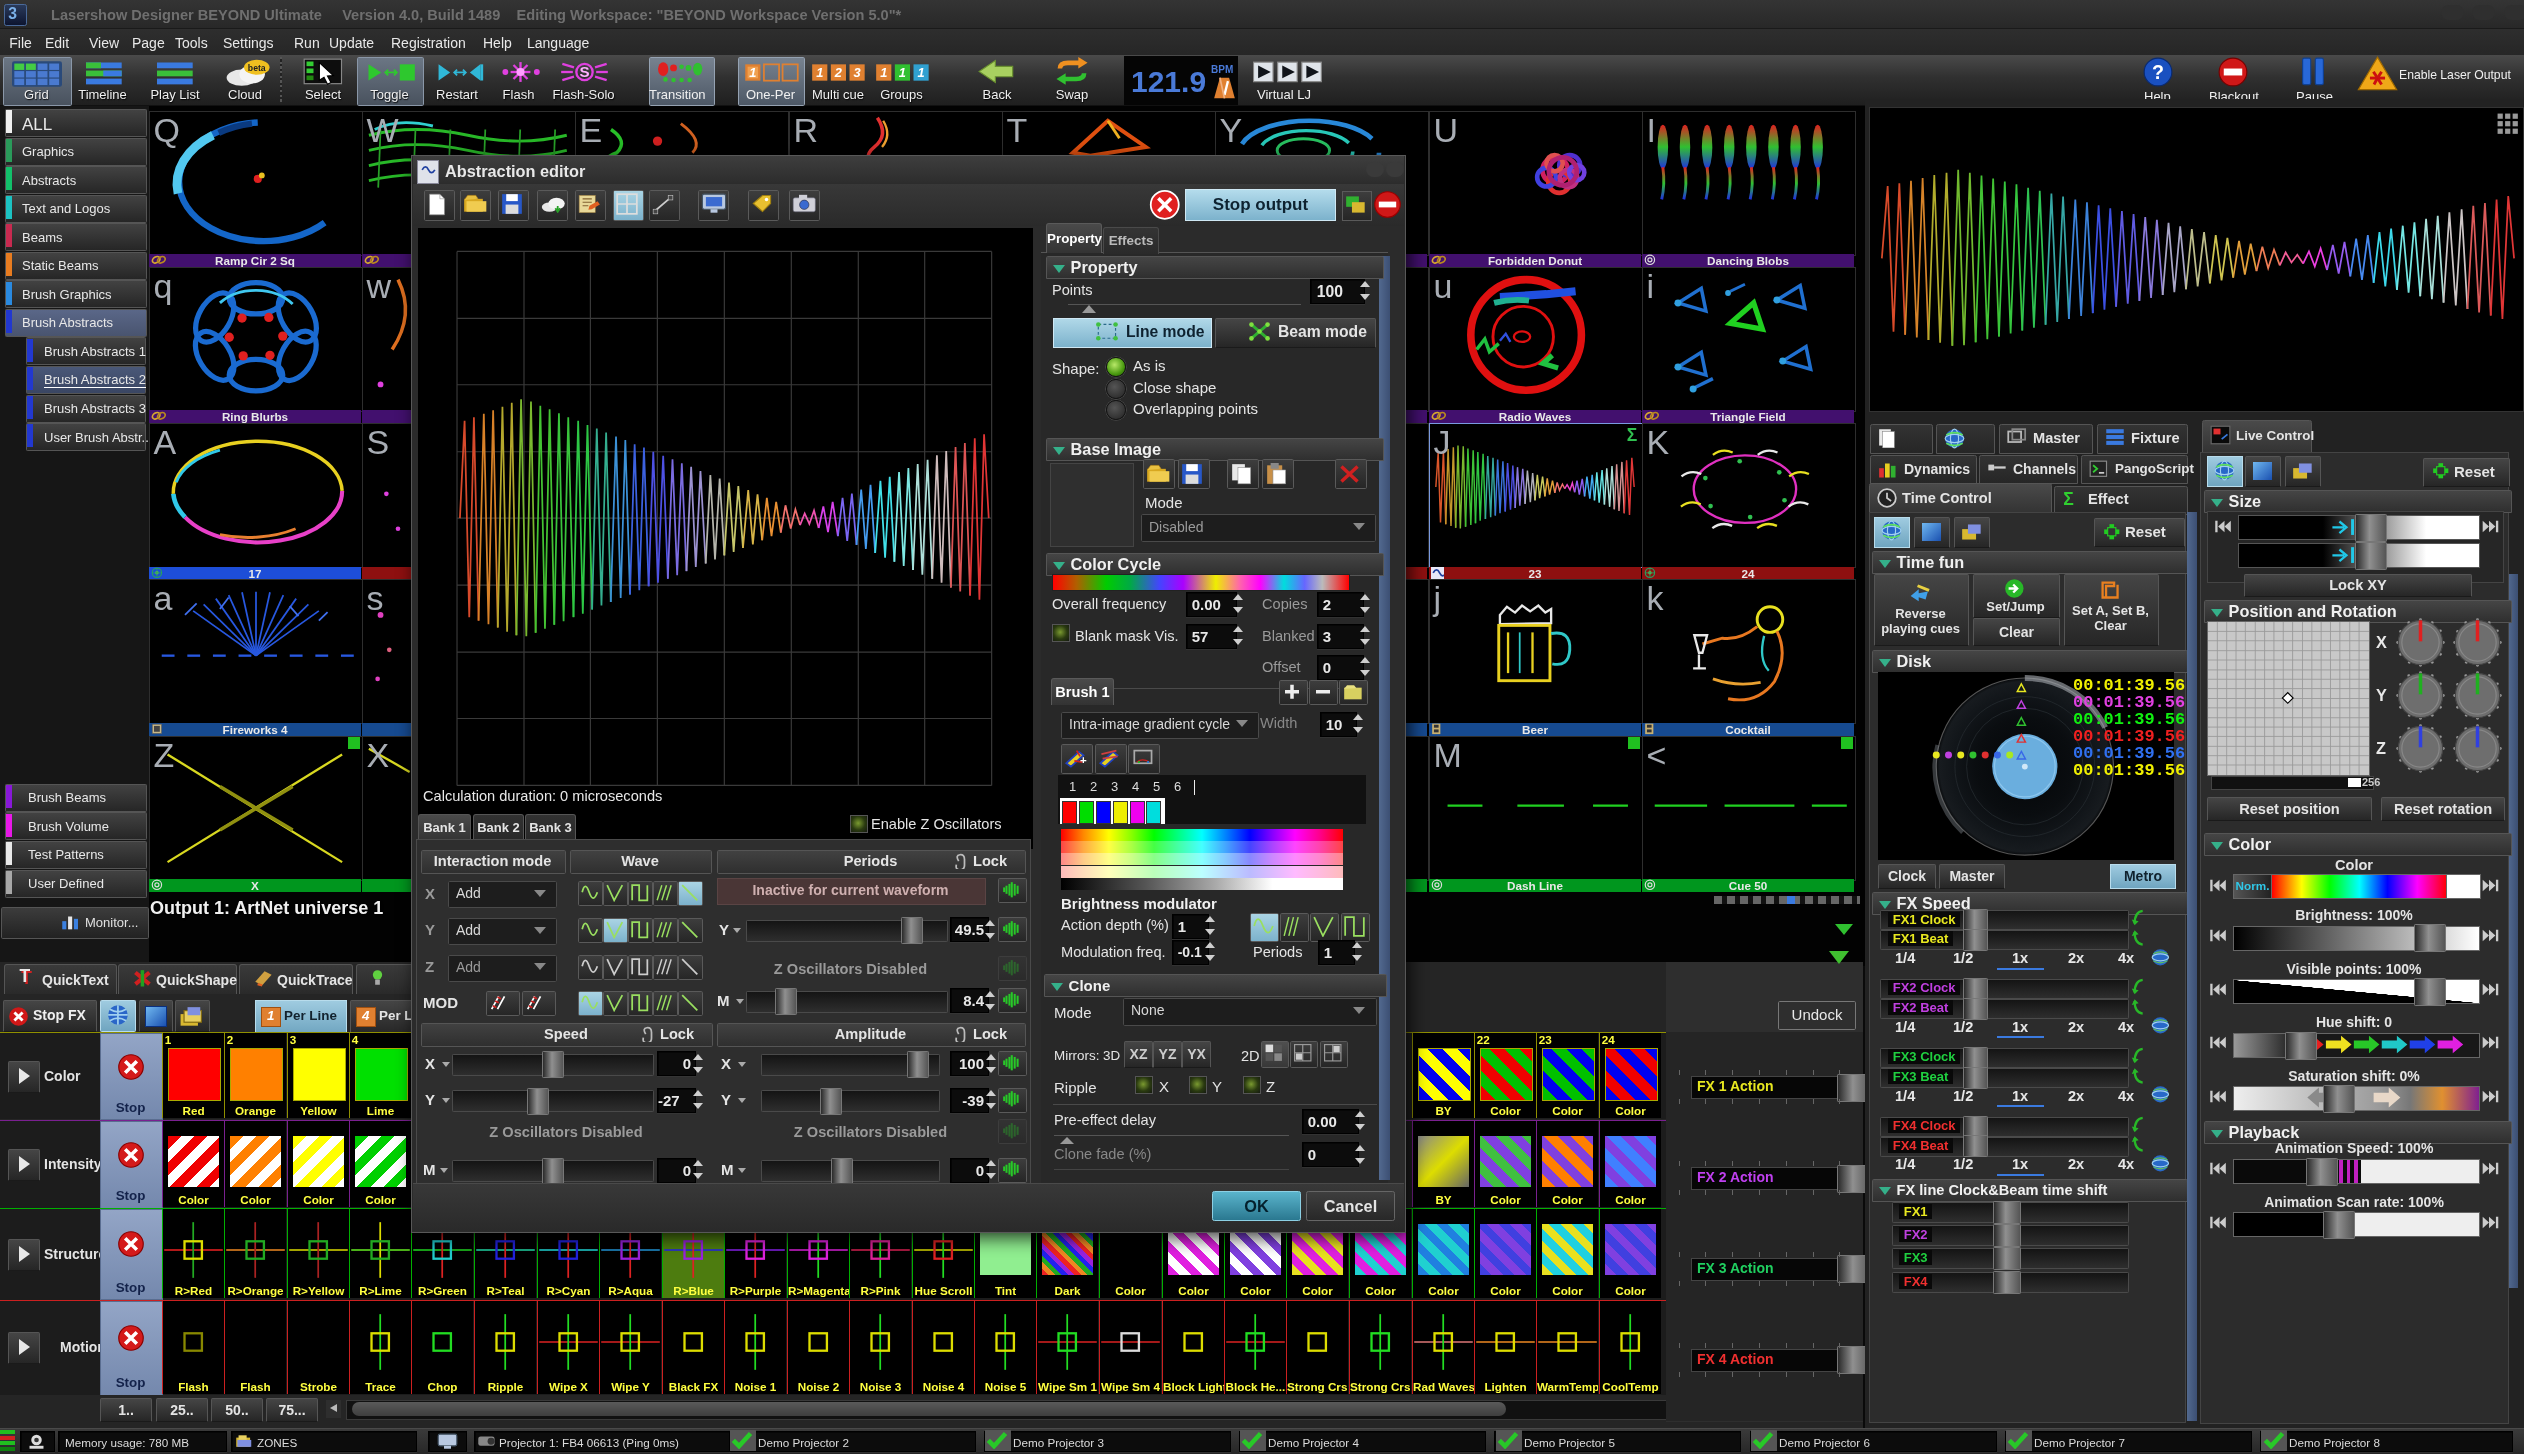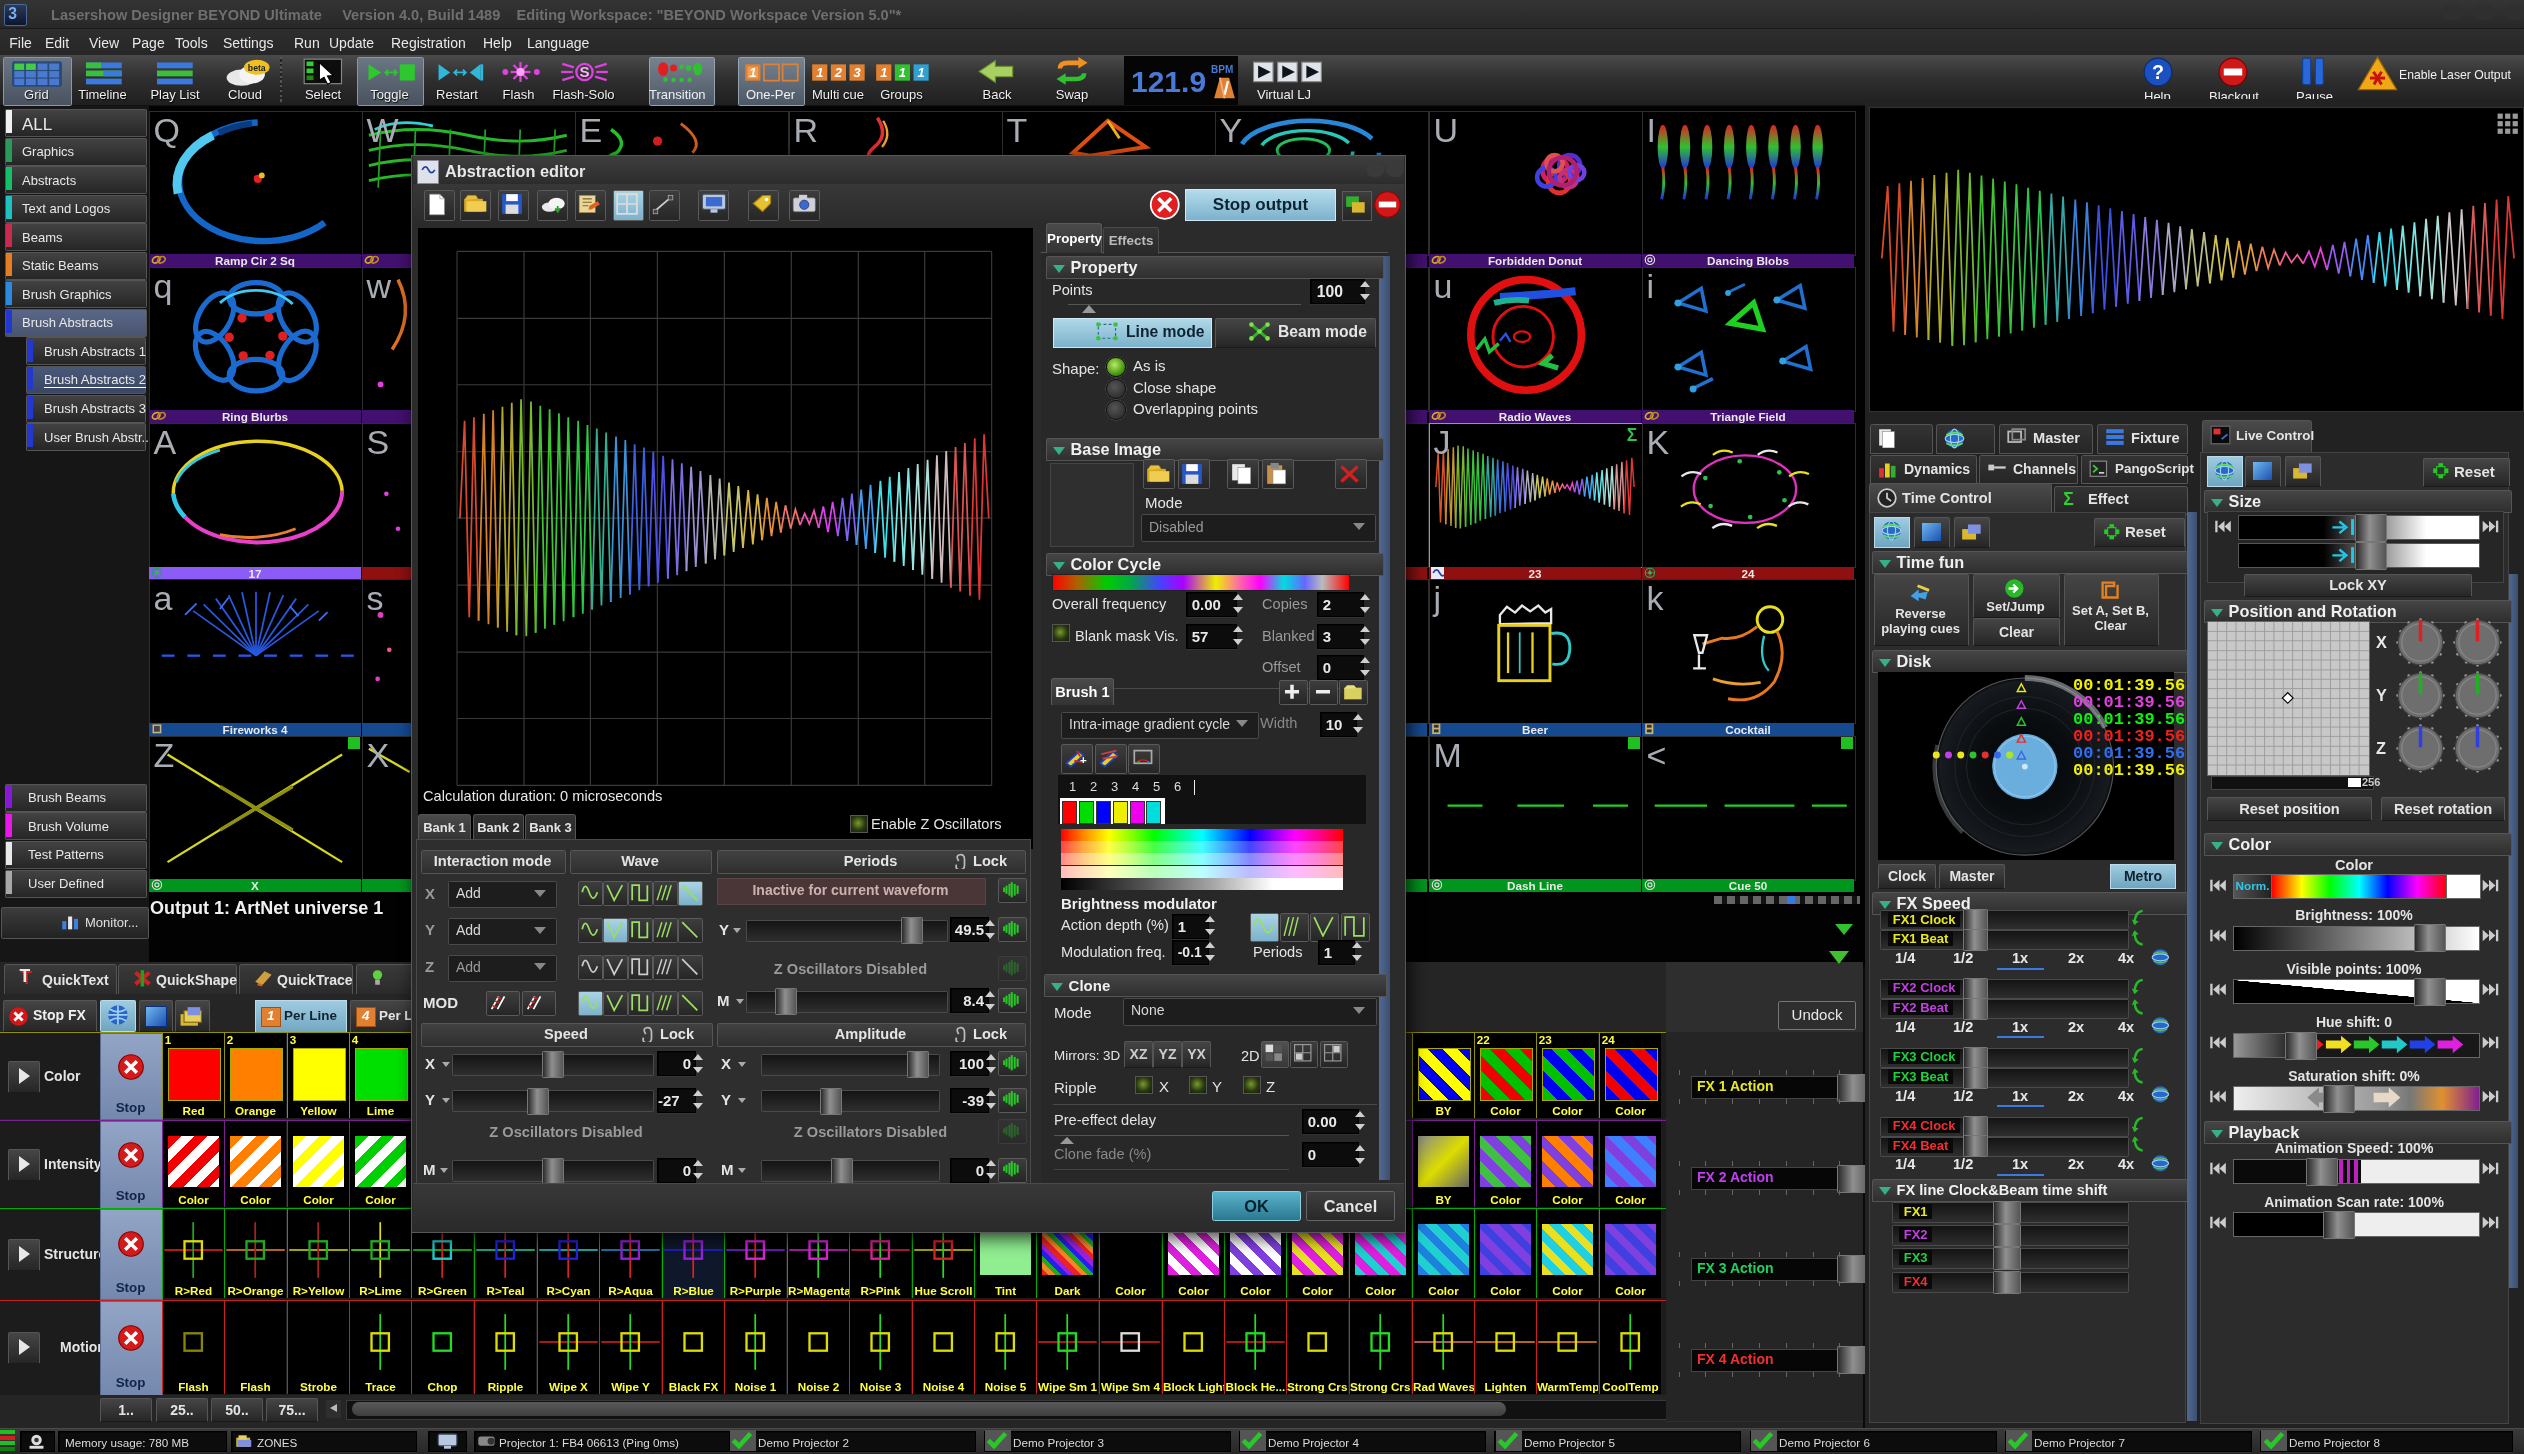--- a/index.html
+++ b/index.html
@@ -528,21 +528,21 @@
     <div class="abs" style="left:149px;top:423px;width:212px;height:143px;background:#000;border:0.6px solid #2e2e2e">
       <svg style="position:absolute;left:0px;top:0px" width="212" height="142" viewBox="0 0 364 244">
         <path d="M40 120 A 145 88 0 0 1 330 115" fill="none" stroke="#e8d020" stroke-width="6"></path>
         <path d="M330 115 A 145 88 0 0 1 60 160" fill="none" stroke="#e840c8" stroke-width="7"></path>
         <path d="M60 160 A 145 88 0 0 1 40 120" fill="none" stroke="#30c8e8" stroke-width="8"></path>
         <path d="M45 100 A 140 80 0 0 1 120 45" fill="none" stroke="#30c8e8" stroke-width="5"></path>
         <path d="M250 180 A 140 80 0 0 1 120 190" fill="none" stroke="#e88030" stroke-width="5"></path>
       </svg>
       <div style="position:absolute;left:3.5px;top:-1.2px;font-size:34px;color:#a8adb4;font-weight:normal">A</div>
     </div>
-    <div class="abs" style="left:149px;top:567px;width:212px;height:13px;background:#8b5cf6">
+    <div class="abs" style="left:149px;top:567px;width:212px;height:13px;background:#1d4ed8">
       <div style="position:absolute;width:100%;text-align:center;font-size:11.7px;color:#e8e8e8;top:0px;font-weight:bold">17</div>
       <div style="position:absolute;left:2.3px;top:0px;font-size:10.5px"><svg width="13" height="11.7" style="vertical-align:top" viewBox="0 0 22 20">
           <circle cx="10" cy="10" r="8" fill="none" stroke="#28a060" stroke-width="2"></circle>
           <circle cx="10" cy="10" r="3" fill="#70d040"></circle>
           <path d="M10 2 v16 M2 10 h16" stroke="#28a060" stroke-width="1.5"></path>
         </svg></div>
     </div>
     <div class="abs" style="left:362px;top:423px;width:212px;height:143px;background:#000;border:0.6px solid #2e2e2e">
       <svg style="position:absolute;left:0px;top:0px" width="212" height="142" viewBox="0 0 364 244">
         <circle cx="40" cy="120" r="4" fill="#e040e0"></circle>
@@ -1017,21 +1017,21 @@
       <div class="cellname">R&gt;Cyan</div>
     </div>
     <div class="abs" style="left:599px;top:1209px;width:61px;height:89px;background:#000;border-left:1.2px solid #00b000">
       <svg style="position:absolute;left:0;top:11.7px" width="61" height="58" viewBox="0 0 105 100">
         <line x1="2" y1="50" x2="103" y2="50" stroke="#29d" stroke-width="3"></line>
         <line x1="52" y1="2" x2="52" y2="98" stroke="#d22" stroke-width="3"></line>
         <rect x="37" y="35" width="30" height="30" fill="none" stroke="#92d" stroke-width="4"></rect>
       </svg>
       <div class="cellname">R&gt;Aqua</div>
     </div>
-    <div class="abs" style="left:662px;top:1209px;width:61px;height:89px;background:#0f172a;border-left:1.2px solid #00b000">
+    <div class="abs" style="left:662px;top:1209px;width:61px;height:89px;background:#4d7c0f;border-left:1.2px solid #00b000">
       <svg style="position:absolute;left:0;top:11.7px" width="61" height="58" viewBox="0 0 105 100">
         <line x1="2" y1="50" x2="103" y2="50" stroke="#22e" stroke-width="3"></line>
         <line x1="52" y1="2" x2="52" y2="98" stroke="#d22" stroke-width="3"></line>
         <rect x="37" y="35" width="30" height="30" fill="none" stroke="#92d" stroke-width="4"></rect>
       </svg>
       <div class="cellname">R&gt;Blue</div>
     </div>
     <div class="abs" style="left:724px;top:1209px;width:61px;height:89px;background:#000;border-left:1.2px solid #00b000">
       <svg style="position:absolute;left:0;top:11.7px" width="61" height="58" viewBox="0 0 105 100">
         <line x1="2" y1="50" x2="103" y2="50" stroke="#82e" stroke-width="3"></line>

